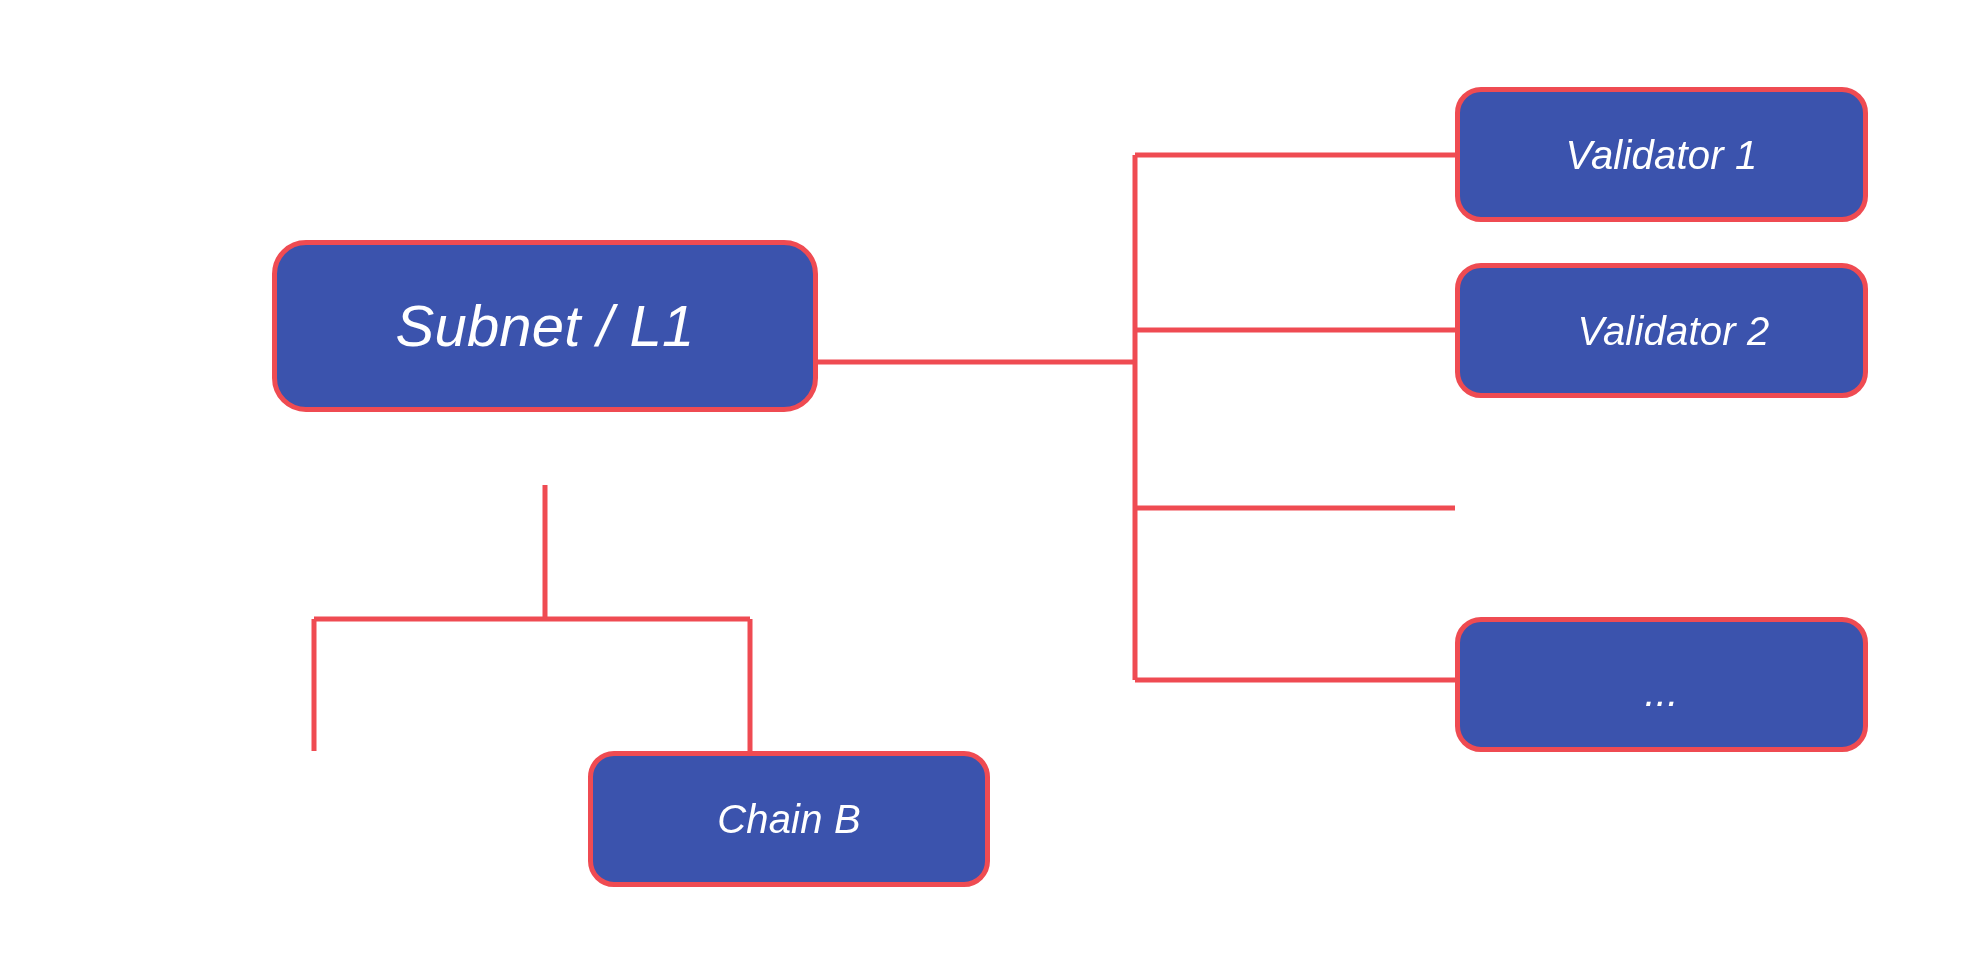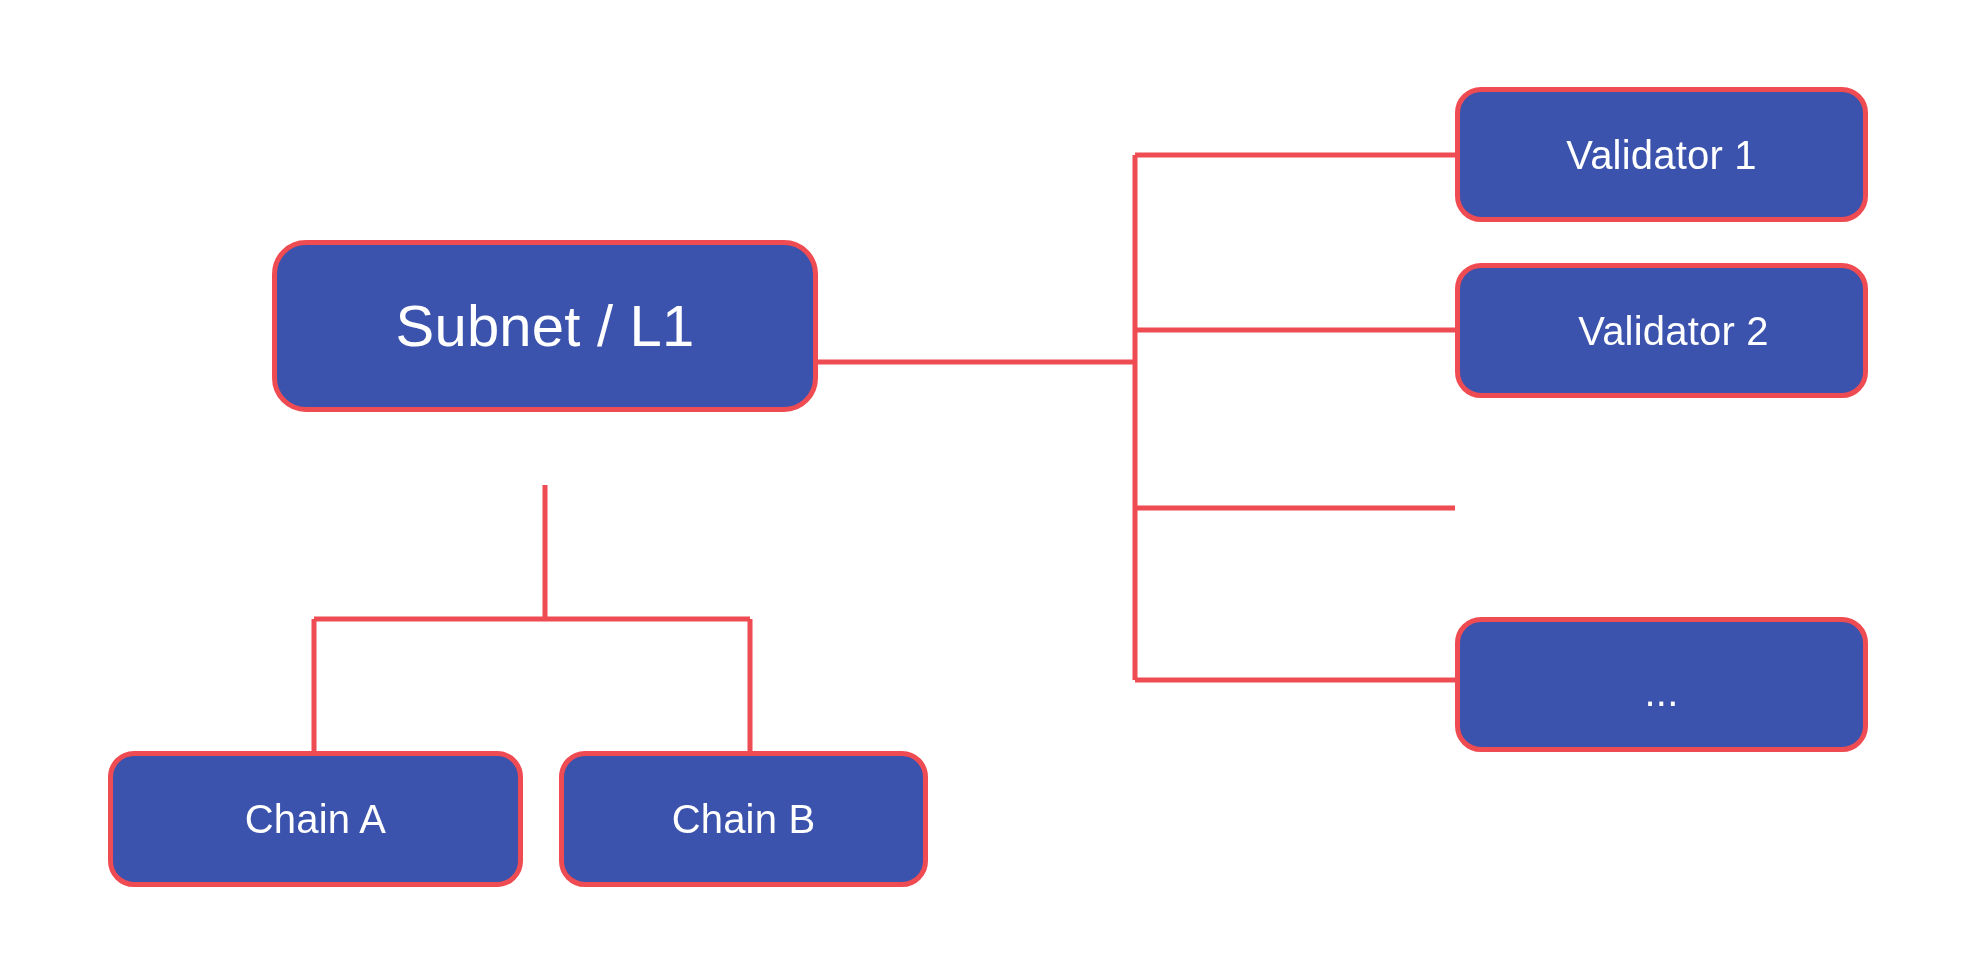--- a/index.html
+++ b/index.html
@@ -37,20 +37,21 @@
     border-radius: 26px;
     color: #ffffff;
     text-align: center;
     user-select: none;
   }
   .node-label {
     display: block;
     line-height: 1.05;
     white-space: nowrap;
     letter-spacing: 0.2px;
+    font-style: italic;
   }
   
   #node-subnet {
     left: 272px;  top: 240px;
     width: 546px; height: 172px;
     border-radius: 34px;
   }
   #node-subnet .node-label { font-size: 58px; }
 
   #node-validator-1 { left: 1455px; top: 87px;  width: 413px; height: 135px; }
@@ -62,21 +63,21 @@
   #node-validator-2 .node-label,
   #node-validator-3 .node-label { font-size: 40px; }
 
   #node-ellipsis .node-label {
     font-size: 40px;
     line-height: 0.55;
     padding-top: 14px;
   }
 
   #node-chain-a { left: 108px; top: 751px; width: 415px; height: 136px; }
-  #node-chain-b { left: 559px; top: 751px; width: 369px; height: 136px; }
+  #node-chain-b { left: 588px; top: 751px; width: 402px; height: 136px; }
   #node-chain-a .node-label,
   #node-chain-b .node-label { font-size: 40px; }
 </style>
 </head>
 <body>
 
 <div id="canvas">
 
   <svg id="edges" viewBox="0 0 1972 960" width="1972" height="960" xmlns="http://www.w3.org/2000/svg" aria-hidden="true">
     <g fill="none" stroke="#ef4b52" stroke-width="5" stroke-linecap="butt" stroke-linejoin="miter">
@@ -107,21 +108,18 @@
 
   <div class="node" id="node-validator-2">
     <span class="node-label">Validator 2</span>
   </div>
 
 
   <div class="node" id="node-ellipsis">
     <span class="node-label">...</span>
   </div>
 
-  <div class="node" id="node-chain-a">
-    <span class="node-label">Chain A</span>
-  </div>
 
   <div class="node" id="node-chain-b">
     <span class="node-label">Chain B</span>
   </div>
 
 </div>
 
 </body></html>

